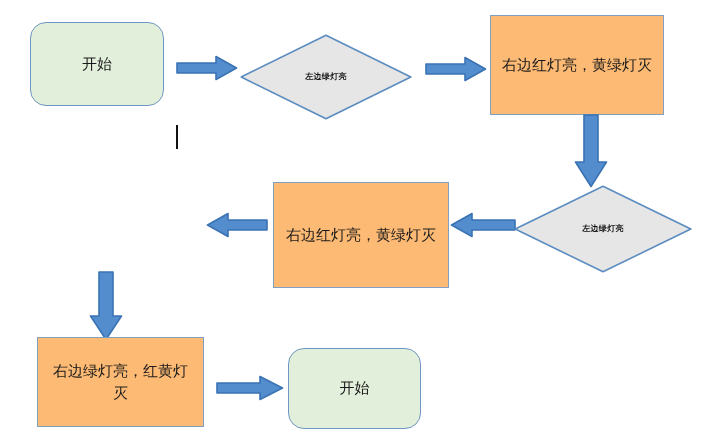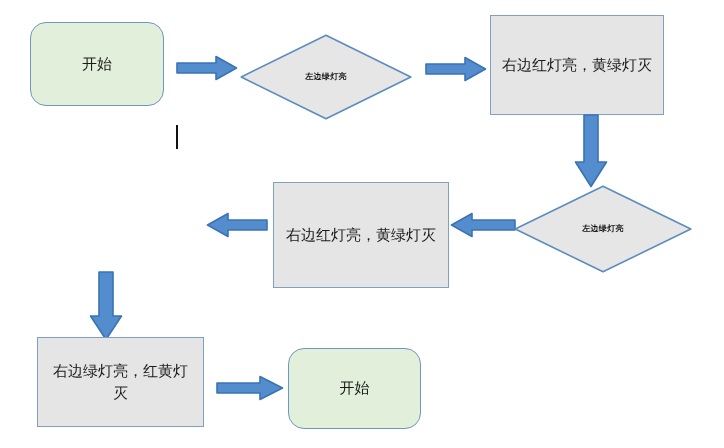--- a/index.html
+++ b/index.html
@@ -31,21 +31,21 @@
 
   .terminator {
     background: #e2efda;
     border: 1.6px solid #6f97c4;
     border-radius: 16px;
     font-size: 15px;
     line-height: 1.35;
   }
 
   .process {
-    background: #e5e5e5;
+    background: #fdba74;
     border: 1.4px solid #7f9fc4;
     font-size: 15px;
     line-height: 1.45;
     padding: 0 8px;
   }
 
   .decision {
     background: transparent;
     border: none;
   }

